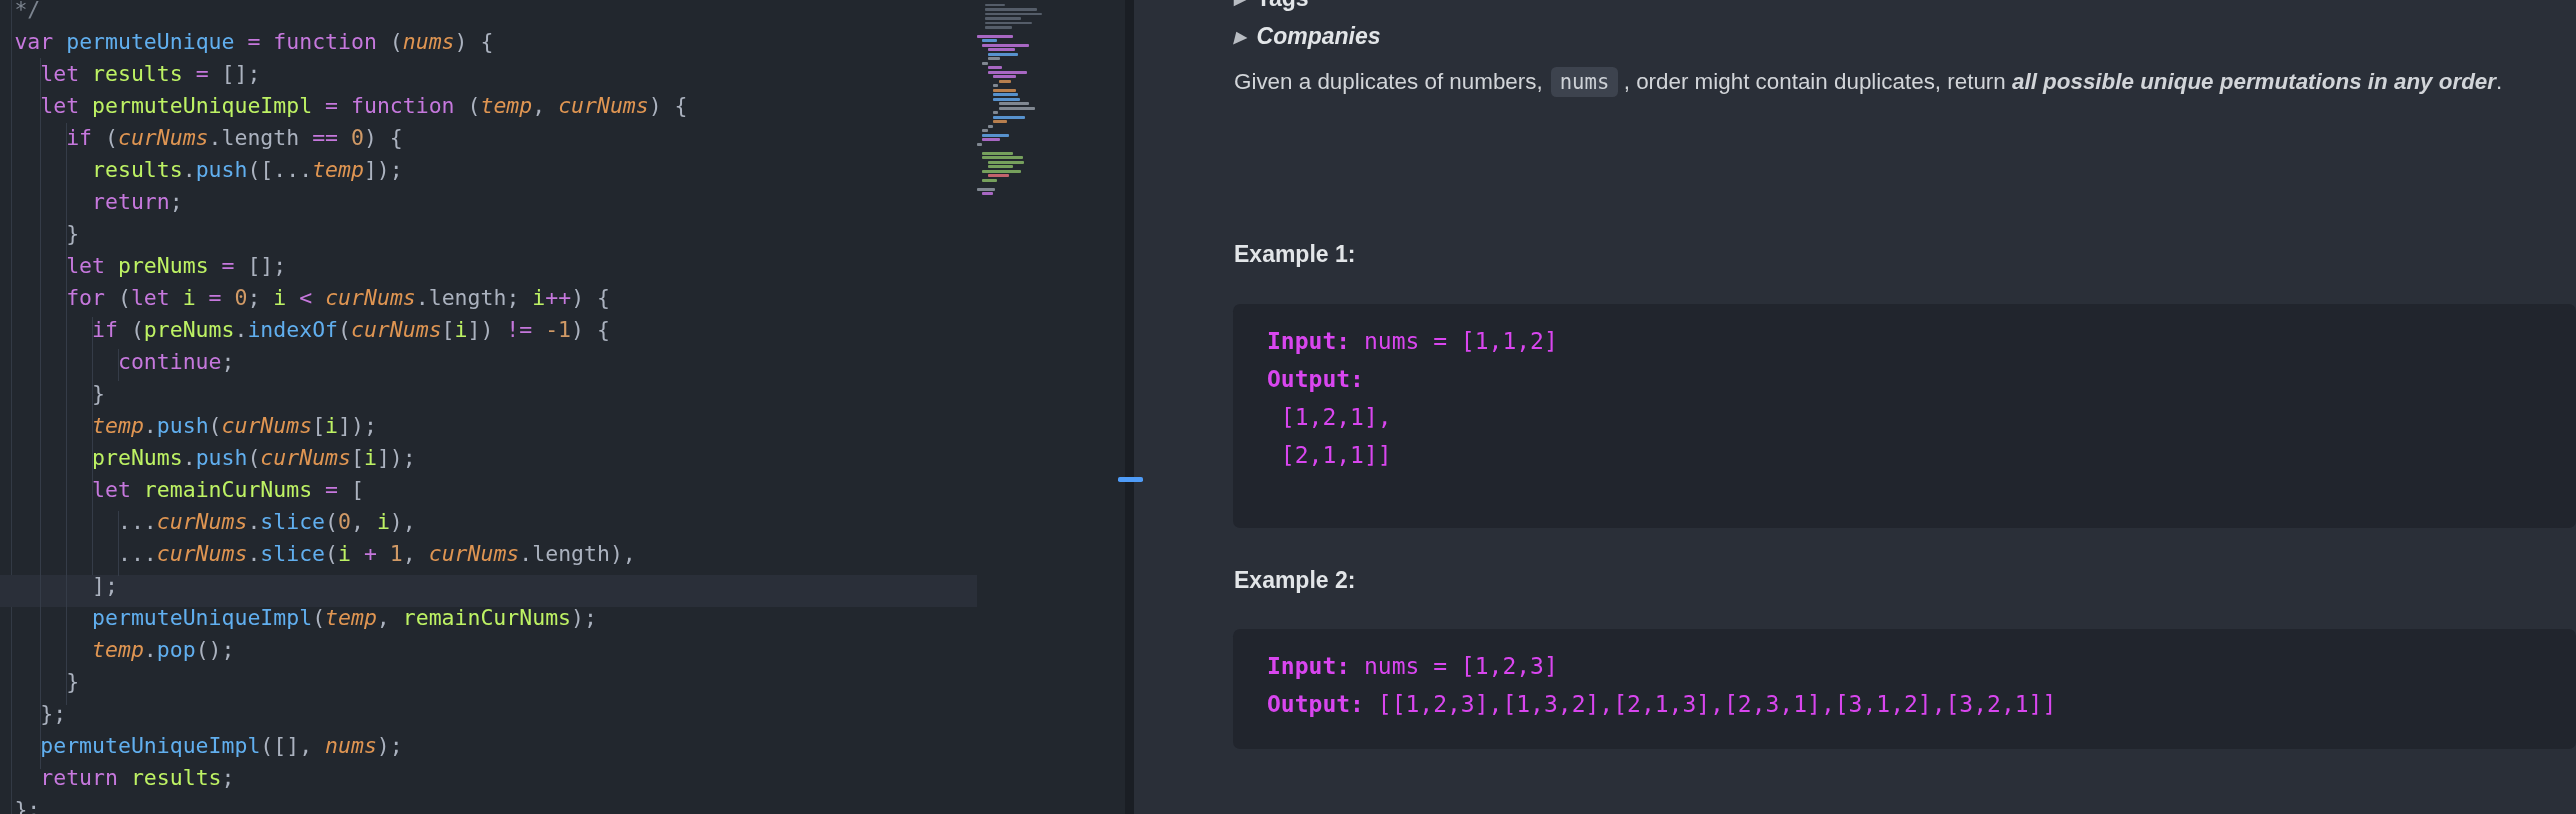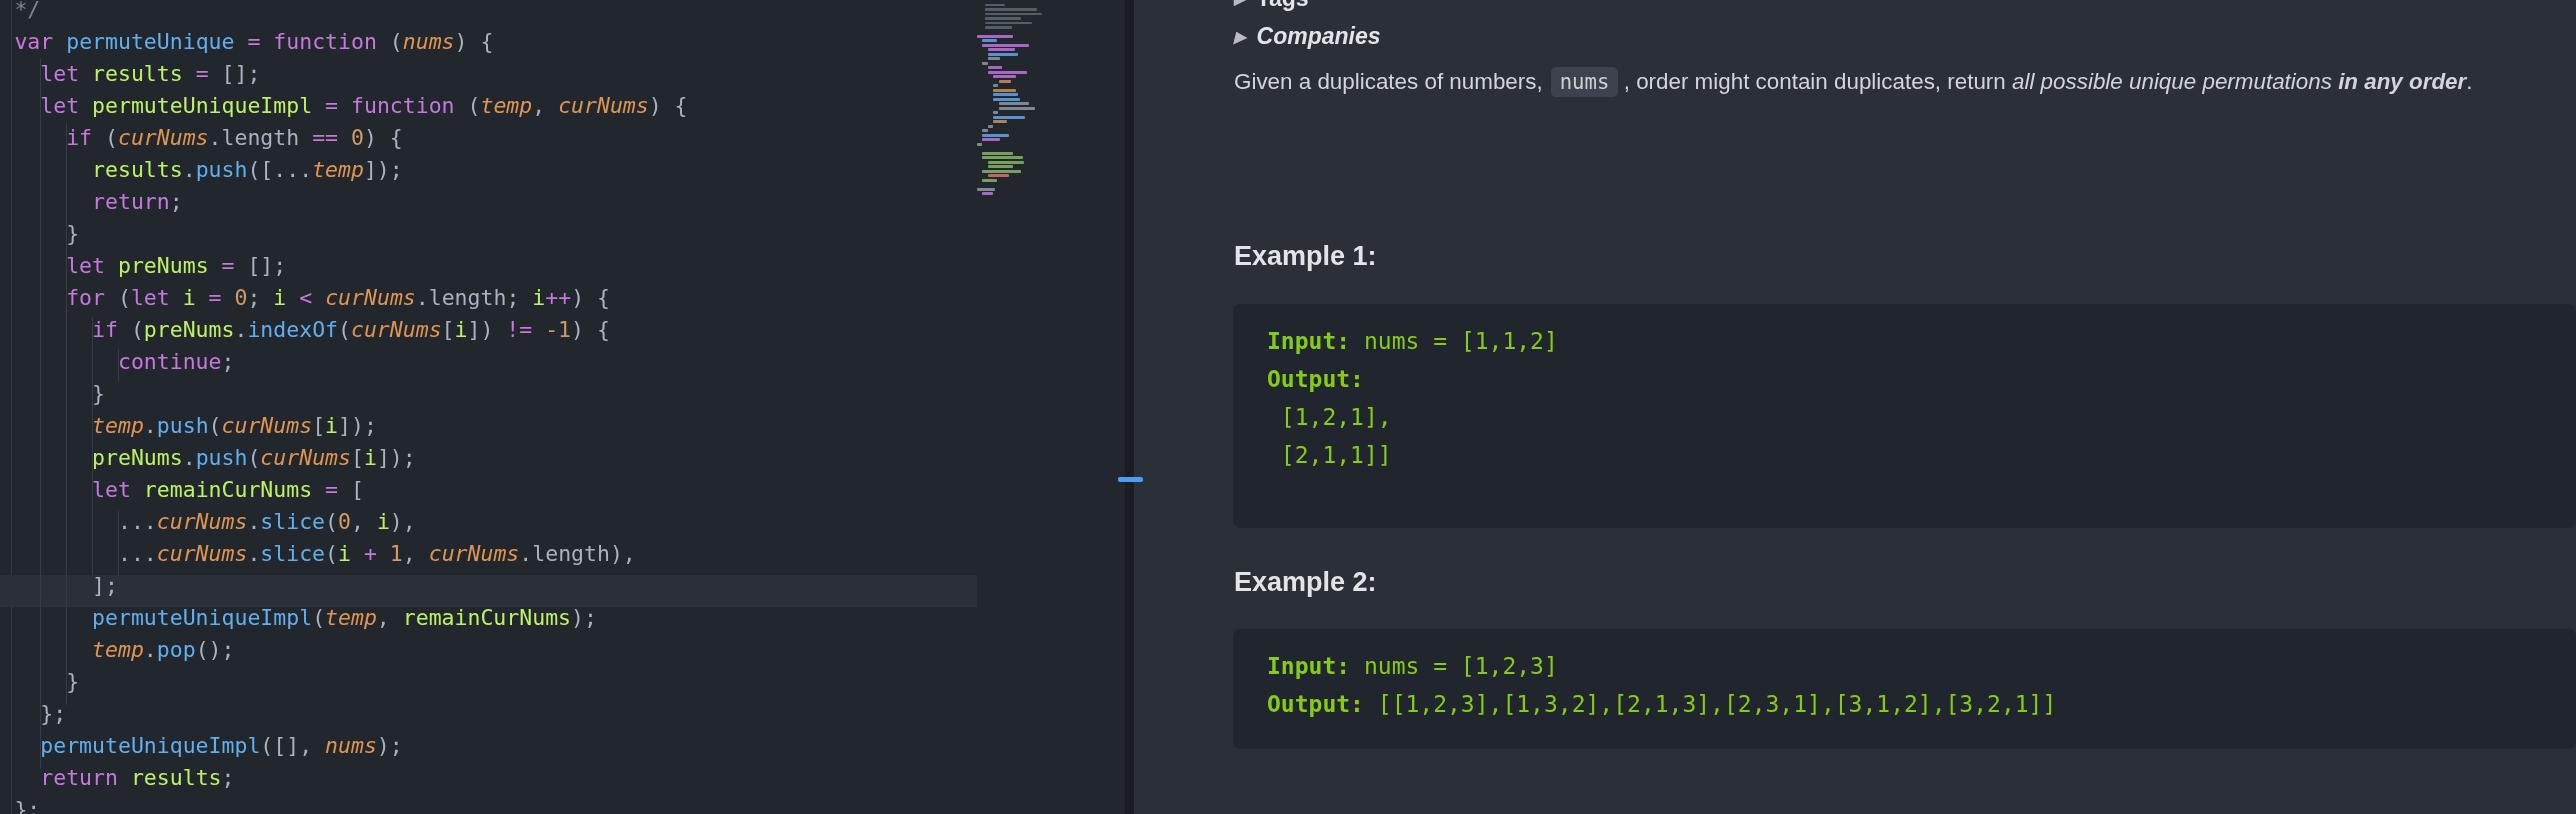--- a/index.html
+++ b/index.html
@@ -41,29 +41,29 @@
 
   
   .desc-pane{position:absolute;left:1134px;top:0;width:1442px;height:815px;background:#2a2f38;overflow:hidden;
              color:#ced2d6;}
   .section-head{position:absolute;left:100px;font-size:23px;font-weight:bold;color:#e2e5e8;white-space:nowrap;}
   .head-tags{top:-15.3px;}
   .head-companies{top:23px;font-style:italic;}
   .arrow{font-size:15.3px;color:#b8bcc2;margin-right:10.8px;vertical-align:1.8px;}
   .intro{position:absolute;left:100px;top:61px;width:1346px;font-size:22.4px;line-height:42px;color:#d2d5d9;}
   .seg-b{font-weight:bold;}
-  .seg-i{font-style:italic;}
+  .seg-i{font-style:italic;font-weight:bold;}
   .seg-bi{font-weight:bold;font-style:italic;}
   .seg-chip{background:#3d434e;color:#cdd1d6;border-radius:5.4px;padding:2.7px 9px;margin:0 5.4px 0 1.8px;
             font-family:"DejaVu Sans Mono",monospace;font-size:20.6px;}
-  .example-head{position:absolute;left:100px;font-size:27px;font-weight:bold;color:#e2e5e8;}
+  .example-head{position:absolute;left:100px;font-size:23px;font-weight:bold;color:#e2e5e8;}
   .ex1{top:241px;}
   .ex2{top:567px;}
   .code-block{position:absolute;left:99px;right:0;background:#21252d;border-radius:7.2px;
-              font:23px/38px "DejaVu Sans Mono",monospace;color:#84cc16;white-space:pre;
+              font:23px/38px "DejaVu Sans Mono",monospace;color:#d946ef;white-space:pre;
               padding:18px 27px 18px 34px;}
   .block1{top:304px;height:188px;}
   .block2{top:629px;height:84px;}
 </style>
 </head>
 <body>
 
 <div class="screen">
 
   <div class="editor-pane">

